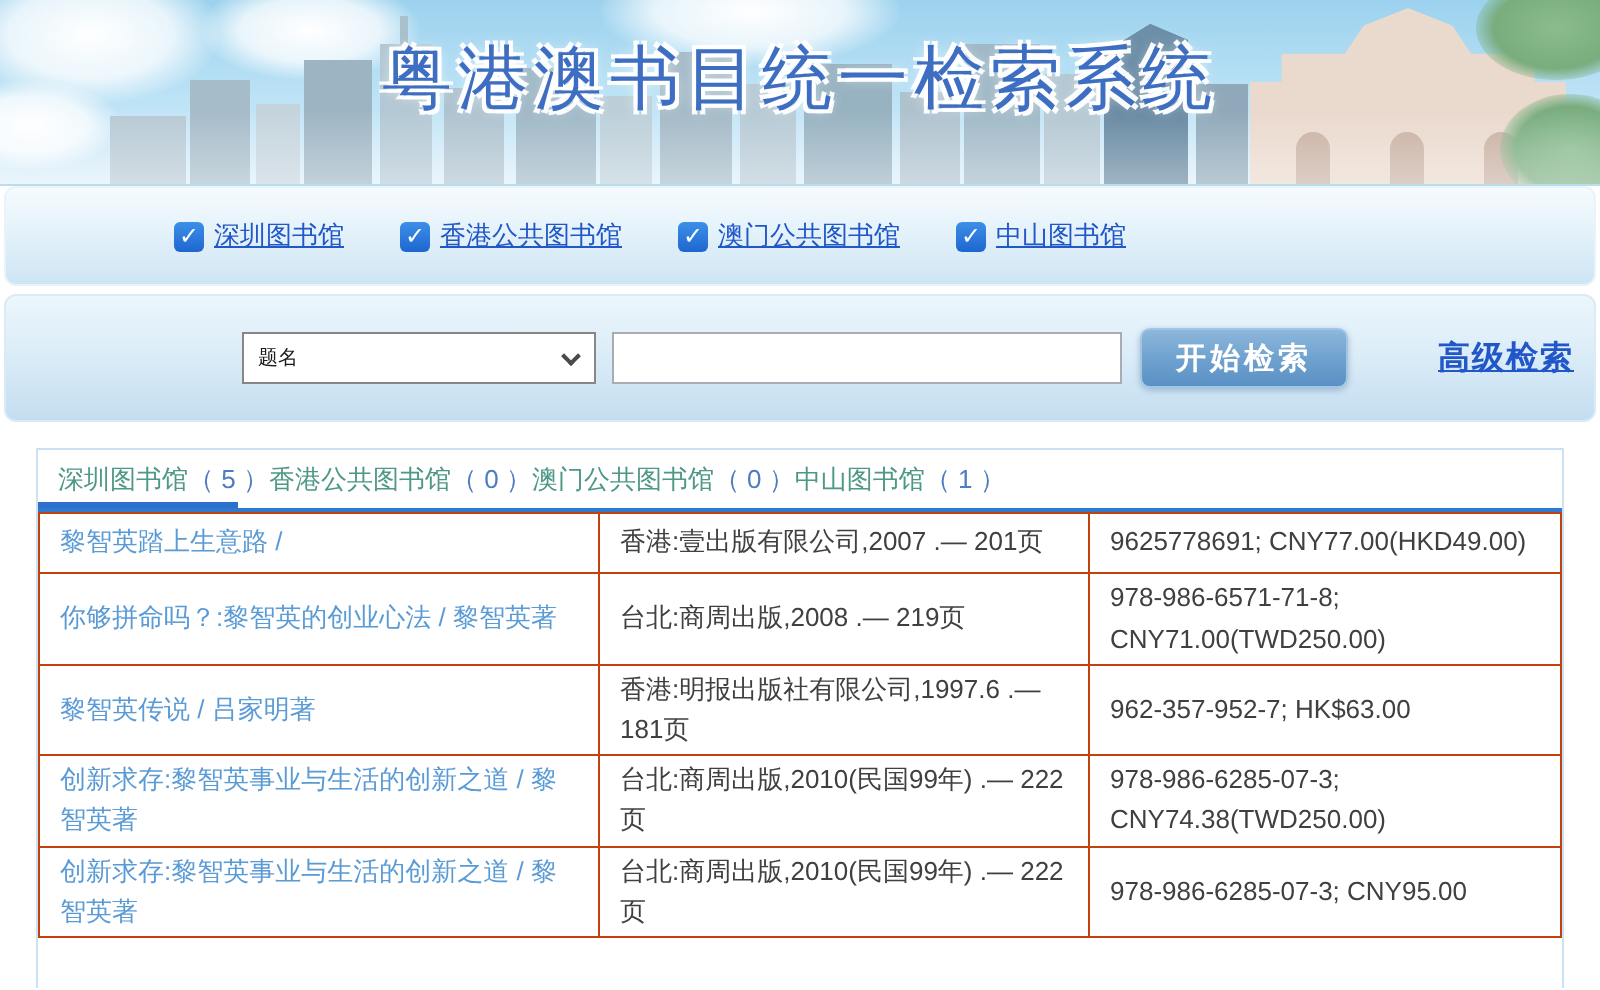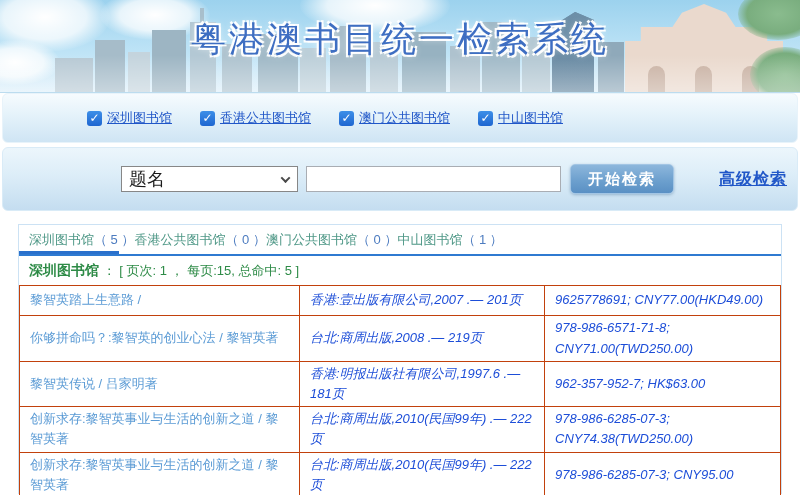--- a/index.html
+++ b/index.html
@@ -43,21 +43,21 @@
   .checkbox.checked::after { content:"✓"; position:absolute; left:0; top:0; width:100%;
                              color:#fff; font-size:12px; font-weight:bold; line-height:15px; text-align:center; }
   .checkbox.unchecked { background:#fdfdfd; border:1px solid #b9b9b9; }
   .lib-label { color:#2157c8; text-decoration:underline; font-size:13px; }
 
   .band-search { margin-top:4px; height:64px; display:flex; align-items:center; padding-left:118px;
                  background:linear-gradient(180deg,#ecf6fc 0%,#dcedf8 45%,#c4ddf0 100%);
                  border:1px solid #d9ebf7; }
   .select-box { width:177px; height:26px; background:#fff; border:1px solid #878787;
                 display:flex; align-items:center; justify-content:space-between;
-                padding:0 8px 0 7px; font-size:18px; color:#1a1a1a; cursor:default; }
+                padding:0 8px 0 7px; font-size:10px; color:#1a1a1a; cursor:default; }
   .chevron { width:7px; height:7px; border-right:2px solid #4a4a4a; border-bottom:2px solid #4a4a4a;
              transform:rotate(45deg) translate(-1px,-1px); }
   .search-input { margin-left:8px; width:255px; height:26px; border:1px solid #a9adb3;
                   padding:0 6px; font-size:14px; background:#fff; }
   .search-btn { margin-left:9px; height:30px; padding:0 17px; cursor:pointer;
                 background:linear-gradient(180deg,#8db7dc 0%,#6da0ce 55%,#5a90c4 100%);
                 border:1px solid #a2c5e4; border-radius:5px;
                 color:#fff; font-weight:bold; font-size:15px; letter-spacing:2px;
                 box-shadow:0 1px 3px rgba(80,120,160,.45);
                 font-family:"Liberation Sans","DejaVu Sans",sans-serif; }
@@ -72,21 +72,21 @@
   .tab-name { color:#4f9887; }
   .tab-count { color:#4d7cc0; white-space:pre; }
   .tab.active::after { content:""; position:absolute; left:-10px; bottom:0; width:100px; height:3px;
                        background:#2a70cc; }
   .summary-row { padding:6px 0 5px 10px; font-size:13px; color:#2e8b47; }
   .summary-name { font-weight:bold; font-size:14px; }
   .books { width:100%; border-collapse:collapse; table-layout:fixed; font-size:13px; }
   .books td { border:1px solid #c2410c; padding:2px 10px; vertical-align:middle; line-height:1.55;
               overflow:hidden; }
   .books td.c-title { color:#5b9bd5; cursor:pointer; }
-  .books td.c-pub, .books td.c-isbn { color:#1d4ed8;font-style:italic; }
+  .books td.c-pub, .books td.c-isbn { color:#404040; }
 </style>
 </head>
 <body>
 
 <div class="banner">
   <div>
     <div class="cloud" style="left:-20px; top:-18px; width:130px; height:70px;"></div>
     <div class="cloud" style="left:100px; top:-10px; width:110px; height:50px;"></div>
     <div class="cloud" style="left:300px; top:-22px; width:150px; height:55px;"></div>
     <div class="cloud" style="left:-30px; top:40px; width:90px; height:45px;"></div>
@@ -164,24 +164,20 @@
     <div class="tab">
       <span class="tab-name">澳门公共图书馆</span>
       <span class="tab-count">（ 0 ）</span>
     </div>
     <div class="tab">
       <span class="tab-name">中山图书馆</span>
       <span class="tab-count">（ 1 ）</span>
     </div>
   </div>
 
-  <div class="summary-row">
-    <span class="summary-name">深圳图书馆</span>
-    <span>： [ 页次: 1 ， 每页:15, 总命中: 5 ]</span>
-  </div>
 
   <table class="books">
     <colgroup>
         <col style="width:280px">
         <col style="width:245px">
         <col>
       </colgroup>
     <tbody>
       <tr style="height:30px;">
         <td class="c-title">黎智英踏上生意路 /</td>

